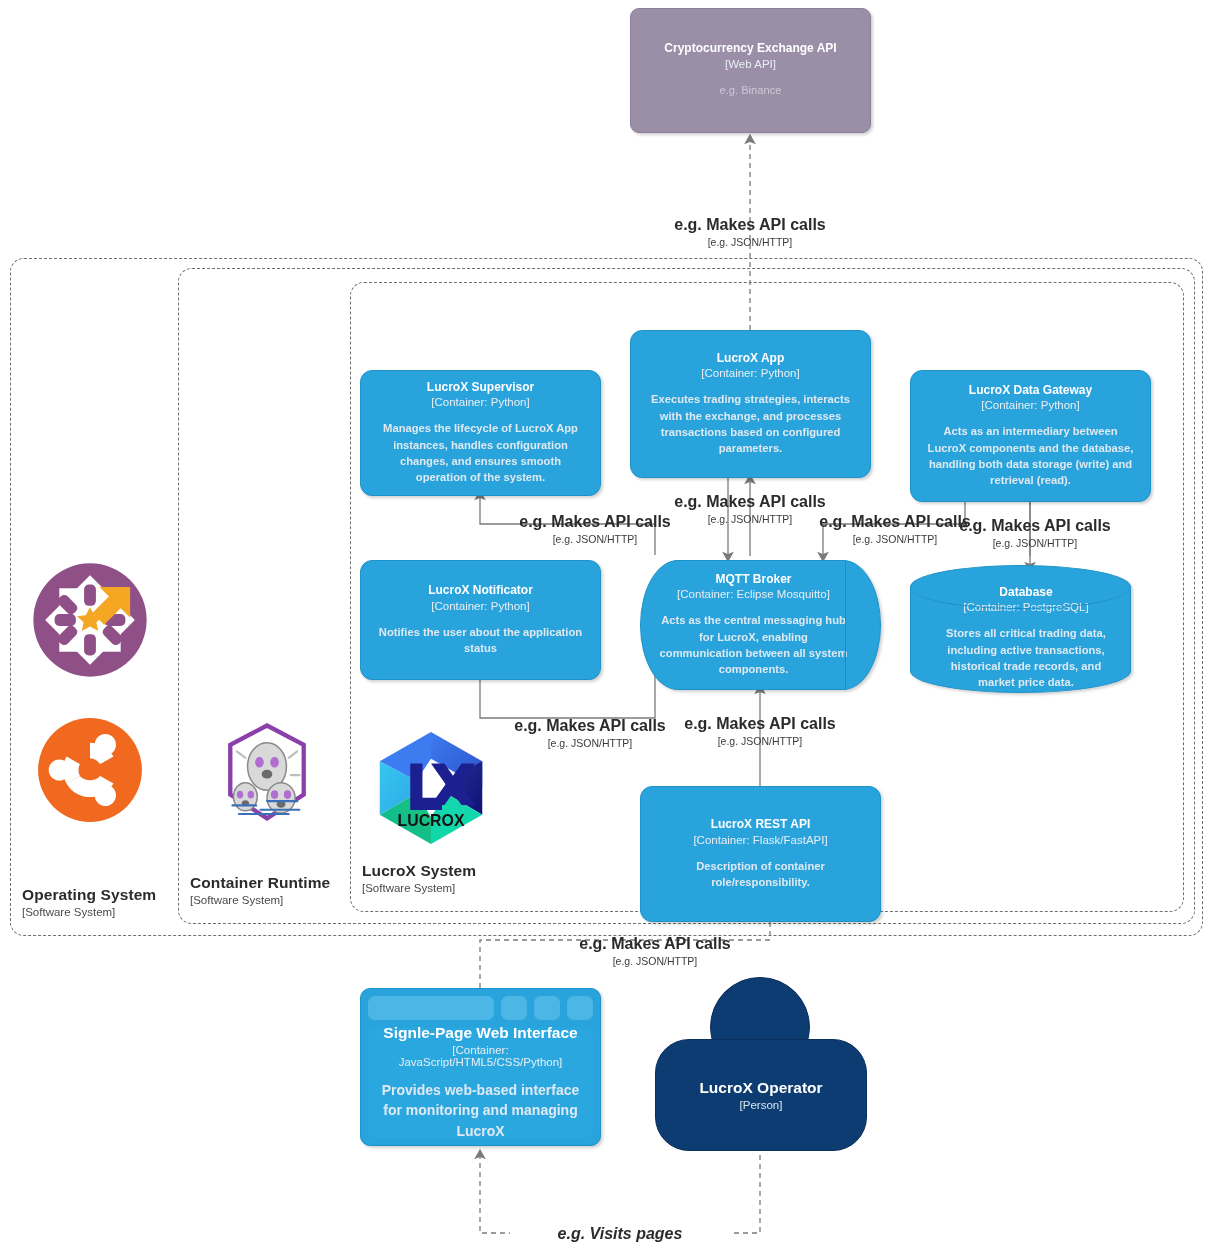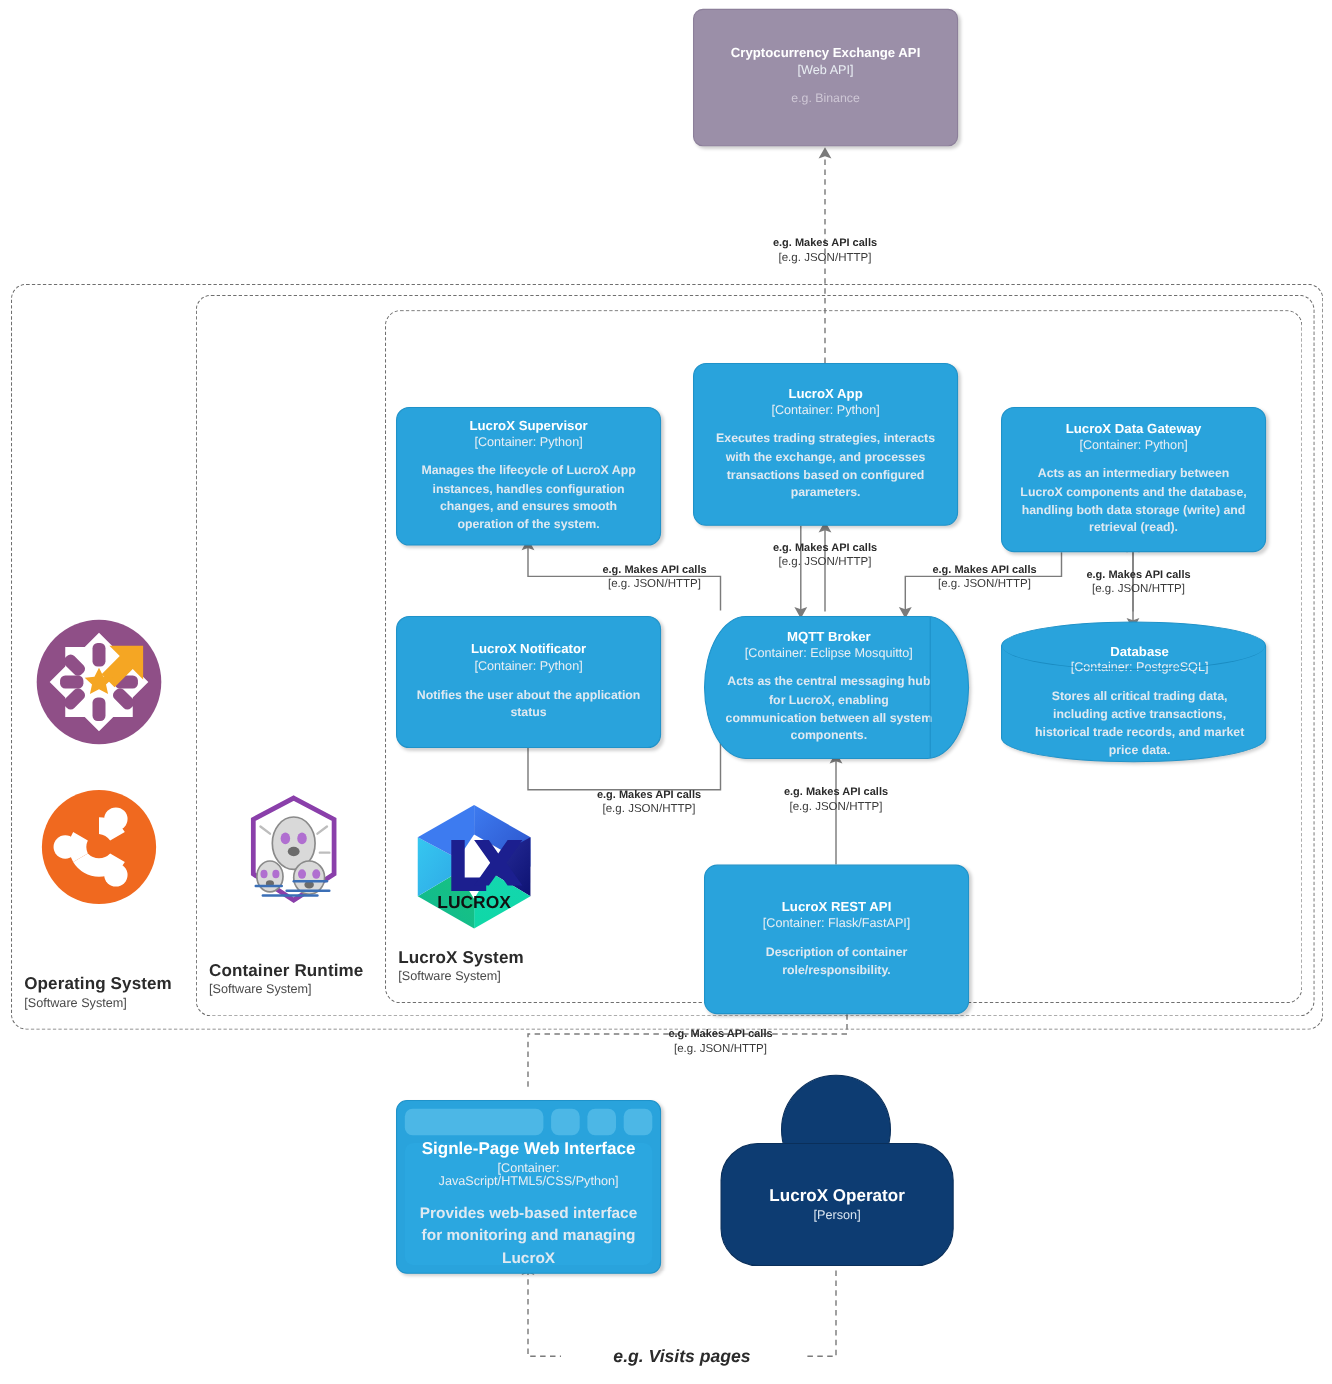--- a/index.html
+++ b/index.html
@@ -48,34 +48,34 @@
   .person .head{position:absolute;left:50%;transform:translateX(-50%);top:0;
         width:98px;height:98px;border-radius:50%;background:#0d3c72;border:1px solid #0a2f5a;}
   .person .body{position:absolute;left:0;top:62px;width:100%;height:110px;
         background:#0d3c72;border:1px solid #0a2f5a;border-radius:34px;
         display:flex;flex-direction:column;align-items:center;justify-content:center;color:#fff;}
   .person .title{font-size:15.5px;font-weight:bold;}
   .person .tech{font-size:11.5px;margin-top:2px;color:#dbe6f1;}
 
   
   .browser{position:absolute;background:#29a3dc;border:1px solid #1f92c9;border-radius:10px;
-        box-shadow:2px 2px 3px rgba(0,0,0,.18);box-sizing:border-box;padding:7px;margin-top:12px;}
+        box-shadow:2px 2px 3px rgba(0,0,0,.18);box-sizing:border-box;padding:7px;}
   .browser .bar{height:24px;display:flex;gap:7px;align-items:stretch;}
   .browser .bar .url{flex:1;background:#4cb7e6;border-radius:7px;}
   .browser .bar .dot{width:26px;background:#4cb7e6;border-radius:7px;}
   .browser .pane{position:absolute;left:7px;right:7px;top:38px;bottom:7px;background:#2ba7e0;
         border-radius:8px;display:flex;flex-direction:column;align-items:center;justify-content:center;
         color:#fff;text-align:center;padding:0 6px;box-sizing:border-box;}
   .browser .title{font-size:15.5px;font-weight:bold;line-height:1.15;}
   .browser .tech{font-size:11.5px;margin-top:2px;color:#e9eef3;}
   .browser .desc{font-size:14px;line-height:1.45;margin-top:12px;color:#dfe9f1;font-weight:bold;}
 
   
   .rel{position:absolute;text-align:center;line-height:1.3;}
-  .rel .l1{font-size:10px;font-weight:bold;color:#2b2b2b;white-space:nowrap;}
+  .rel .l1{font-size:16px;font-weight:bold;color:#2b2b2b;white-space:nowrap;}
   .rel .l2{font-size:10.5px;color:#3a3a3a;white-space:nowrap;}
   .rel.one .l1{font-size:16px;font-style:italic;}
 
   
   .logo{position:absolute;}
 </style>
 </head>
 <body>
 
 <div class="canvas">
@@ -269,21 +269,21 @@
     <div class="tech">[Container: Python]</div>
     <div class="desc">Notifies the user about the application status</div>
   </div>
 
   <div class="node hcyl" style="left:640px;top:560px;width:241px;height:130px;padding:0 30px 0 16px;">
     <div class="title">MQTT Broker</div>
     <div class="tech">[Container: Eclipse Mosquitto]</div>
     <div class="desc">Acts as the central messaging hub for LucroX, enabling communication between all system components.</div>
   </div>
 
-  <div class="node vcyl" style="left:910px;top:565px;width:241px;height:128px;padding:18px 12px 0 23px;">
+  <div class="node vcyl" style="left:910px;top:565px;width:221px;height:128px;padding:18px 12px 0 23px;">
     <div class="title">Database</div>
     <div class="tech">[Container: PostgreSQL]</div>
     <div class="desc">Stores all critical trading data, including active transactions, historical trade records, and market price data.</div>
   </div>
 
   <div class="node cont" style="left:640px;top:786px;width:241px;height:136px;padding:0 12px;">
     <div class="title">LucroX REST API</div>
     <div class="tech">[Container: Flask/FastAPI]</div>
     <div class="desc">Description of container role/responsibility.</div>
   </div>

